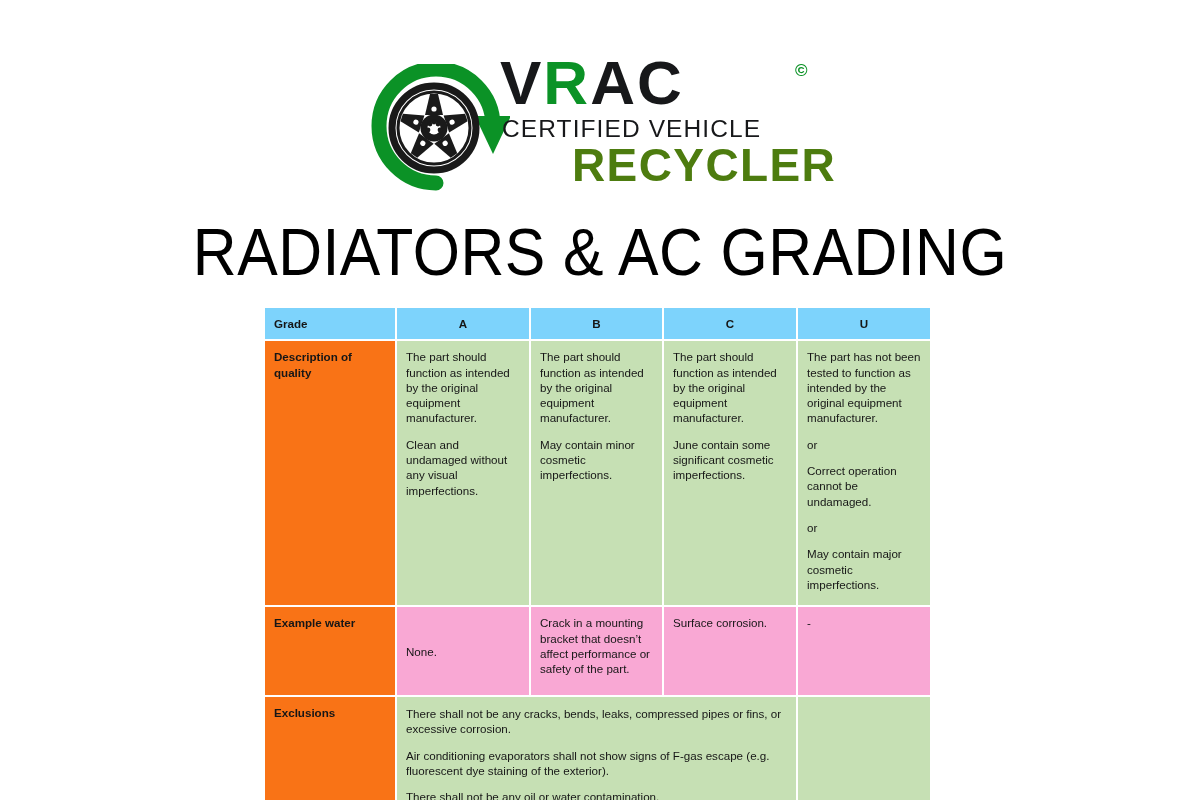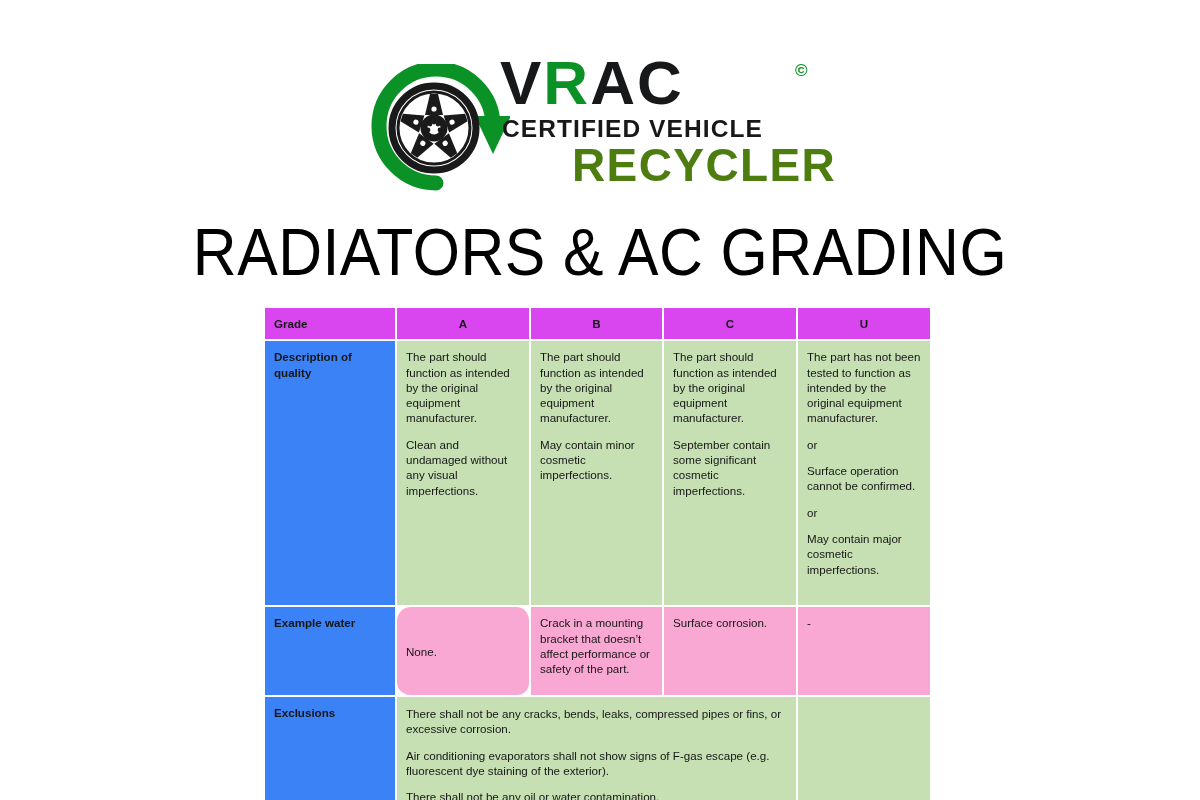--- a/index.html
+++ b/index.html
@@ -63,21 +63,21 @@
     font-size: 17px;
     color: #0b9226;
     font-weight: bold;
     line-height: 1;
   }
   .wm-cert {
     position: absolute;
     left: 2px;
     top: 59px;
     font-family: "Liberation Sans", sans-serif;
-    font-weight: bold;
+    font-weight: normal;
     font-size: 24.5px;
     letter-spacing: 1.1px;
     color: #17181a;
     line-height: 1;
     white-space: nowrap;
   }
   .wm-recy {
     position: absolute;
     left: 72px;
     top: 84px;
@@ -129,47 +129,47 @@
     line-height: 1.32;
     color: #161616;
   }
   .col-label { width: 132px; }
   .col-a { width: 134px; }
   .col-b { width: 133px; }
   .col-c { width: 134px; }
   .col-u { width: 134px; }
 
   thead th {
-    background: #d946ef;
+    background: #7dd3fc;
     font-weight: bold;
     font-size: 11.6px;
     color: #111111;
     padding-top: 8px;
     padding-bottom: 9px;
     text-align: center;
     vertical-align: middle;
   }
   thead th.hdr-grade { text-align: left; }
 
   td.rowlabel {
-    background: #3b82f6;
+    background: #f97316;
     font-weight: bold;
     vertical-align: middle;
     color: #111111;
   }
   td.cell-mid { background: #c6e0b4; }
   td.cell-light { background: #f9a8d4; }
 
   td p { margin: 0 0 11px 0; }
   td p:last-child { margin-bottom: 0; }
 
   .row-desc td { height: 248px; }
   .row-example td { height: 72px; }
   .row-example td.datacell { vertical-align: top; }
-  .row-example td.cell-none { vertical-align: middle; border-radius: 14px; }
+  .row-example td.cell-none { vertical-align: middle; }
   .row-excl td { height: 100px; }
   .row-excl td.exclusions-body { vertical-align: middle; }
 </style>
 </head>
 <body>
 
 <div class="logo-block">
   <div class="logo-inner">
 
     <div class="logo-mark">
@@ -256,27 +256,27 @@
           <p>Clean and undamaged without any visual imperfections.</p>
         </td>
 
         <td class="cell-mid datacell">
           <p>The part should function as intended by the original equipment manufacturer.</p>
           <p>May contain minor cosmetic imperfections.</p>
         </td>
 
         <td class="cell-mid datacell">
           <p>The part should function as intended by the original equipment manufacturer.</p>
-          <p>September contain some significant cosmetic imperfections.</p>
+          <p>June contain some significant cosmetic imperfections.</p>
         </td>
 
         <td class="cell-mid datacell">
           <p>The part has not been tested to function as intended by the original equipment manufacturer.</p>
           <p>or</p>
-          <p>Surface operation cannot be confirmed.</p>
+          <p>Correct operation cannot be undamaged.</p>
           <p>or</p>
           <p>May contain major cosmetic imperfections.</p>
         </td>
       </tr>
 
       <tr class="row-example">
         <td class="rowlabel">Example water</td>
 
         <td class="cell-light cell-none">
           <p>None.</p>

